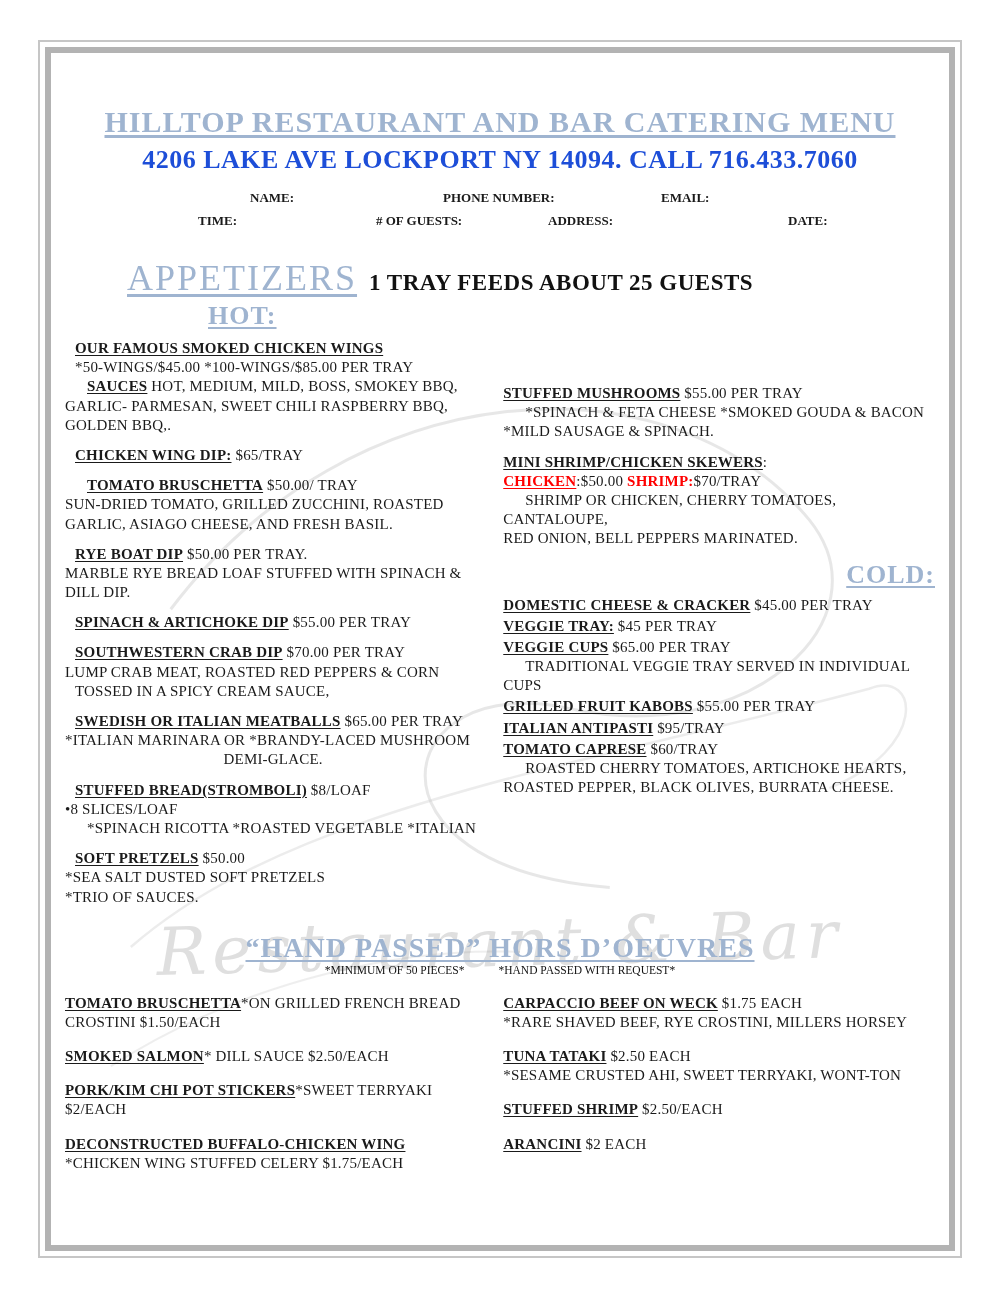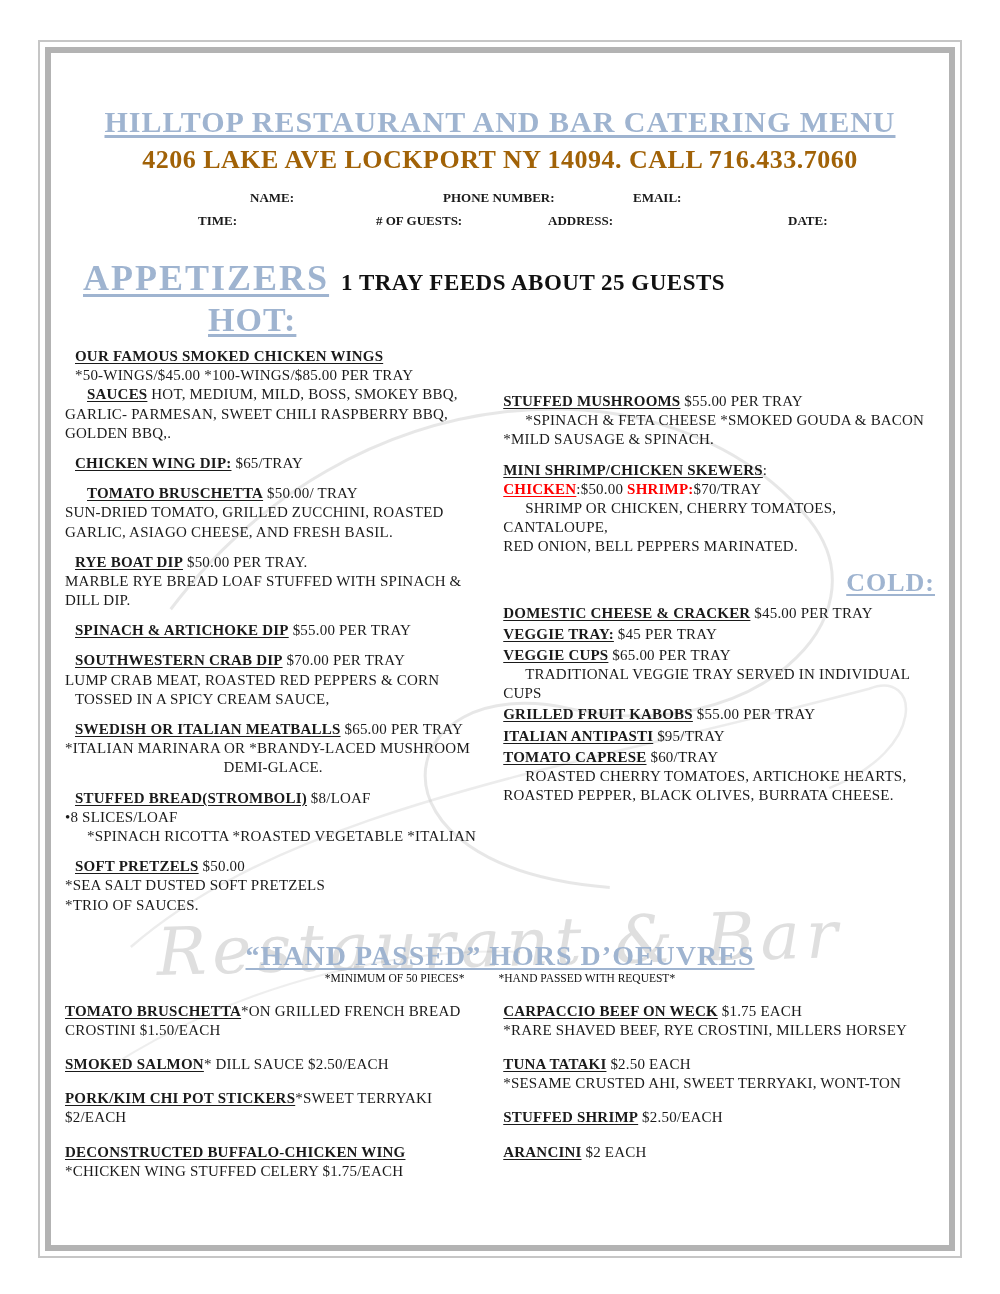--- a/index.html
+++ b/index.html
@@ -29,37 +29,37 @@
     transform:rotate(-1.5deg);
   }
   .content { position:relative; }
   .title {
     margin-top:52px; text-align:center;
     font-size:30px; font-weight:bold; letter-spacing:1px;
     color:var(--accent,#9fb4d0); text-decoration:underline; text-underline-offset:3px;
   }
   .address {
     margin-top:6px; text-align:center;
-    font-size:26px; font-weight:bold; letter-spacing:0.5px; color:#a16207;
+    font-size:26px; font-weight:bold; letter-spacing:0.5px; color:#1d4ed8;
   }
   .form-row { position:relative; height:23px; font-size:13px; font-weight:bold;text-align:center; }
   .form-row.first { margin-top:12px; }
   .form-row span { position:absolute; top:3px; }
-  .f-name  { left:185px; }  .f-phone { left:378px; }  .f-email { left:568px; }
+  .f-name  { left:185px; }  .f-phone { left:378px; }  .f-email { left:596px; }
   .f-time  { left:133px; }  .f-guests{ left:311px; }  .f-addr  { left:483px; }  .f-date { left:723px; }
 
   .app-row { margin-top:24px; padding-left:18px; display:flex; align-items:baseline; gap:12px; }
   .appetizers-word {
-    font-size:36px; font-weight:bold; letter-spacing:2px;
-    color:var(--accent,#9fb4d0); text-decoration:underline; text-underline-offset:4px;
+    font-size:36px; font-weight:normal; letter-spacing:2px;
+    color:var(--accent,#9fb4d0); text-decoration:underline; text-underline-offset:4px;margin-left:44px;
   }
   .tray-note { font-size:23px; font-weight:bold; color:#111; letter-spacing:0.5px; }
   .hot-label {
     margin-top:2px; padding-left:143px;
-    font-size:34px; font-weight:bold; letter-spacing:1px;
+    font-size:26px; font-weight:bold; letter-spacing:1px;
     color:var(--accent,#9fb4d0);
   }
   .hot-label > i, .cold-label > i, .hp-heading > i { font-style:normal; text-decoration:underline; text-underline-offset:3px; }
 
   .cols { display:flex; margin-top:8px; }
   .col-l { width:452px; padding-right:22px; }
   .col-r { width:446px; padding-top:45px; }
 
   .item { margin-bottom:11px; }
   .list-cold .item { margin-bottom:2px; }

